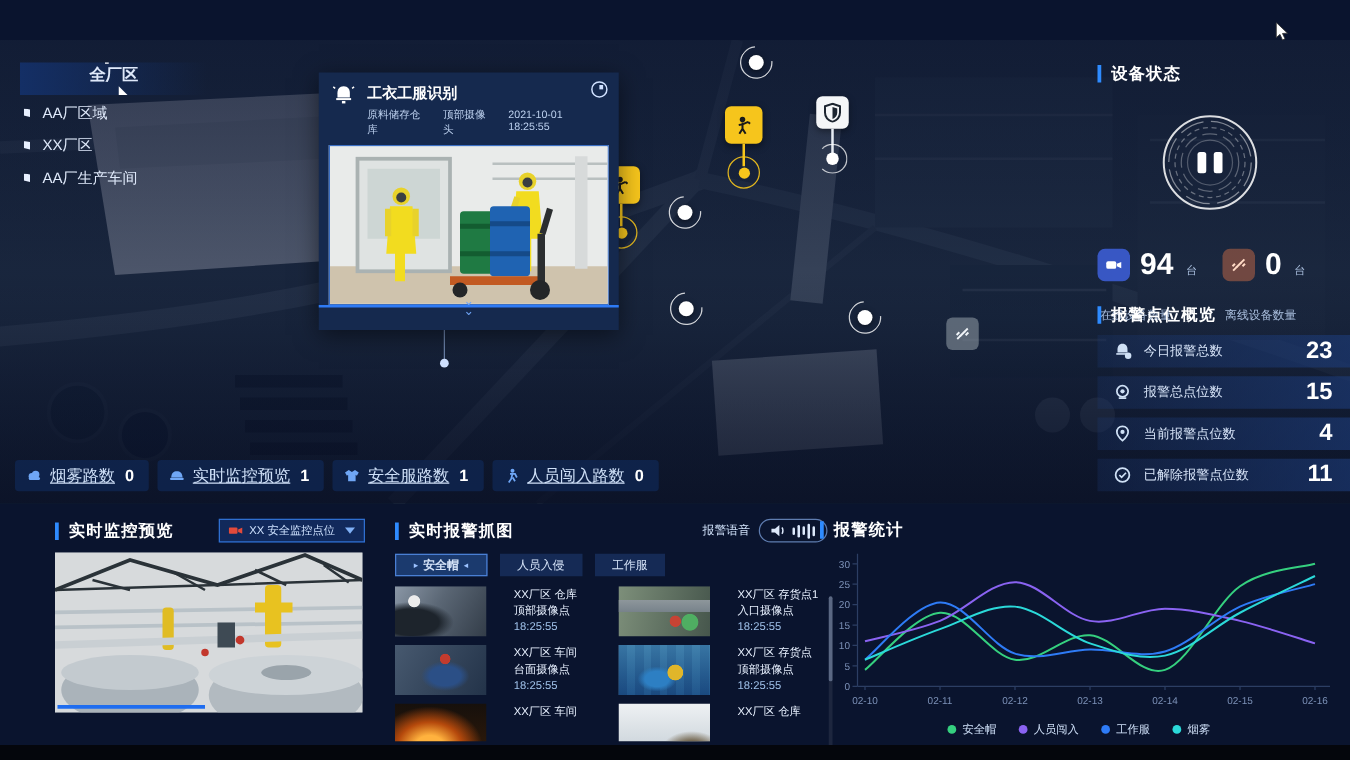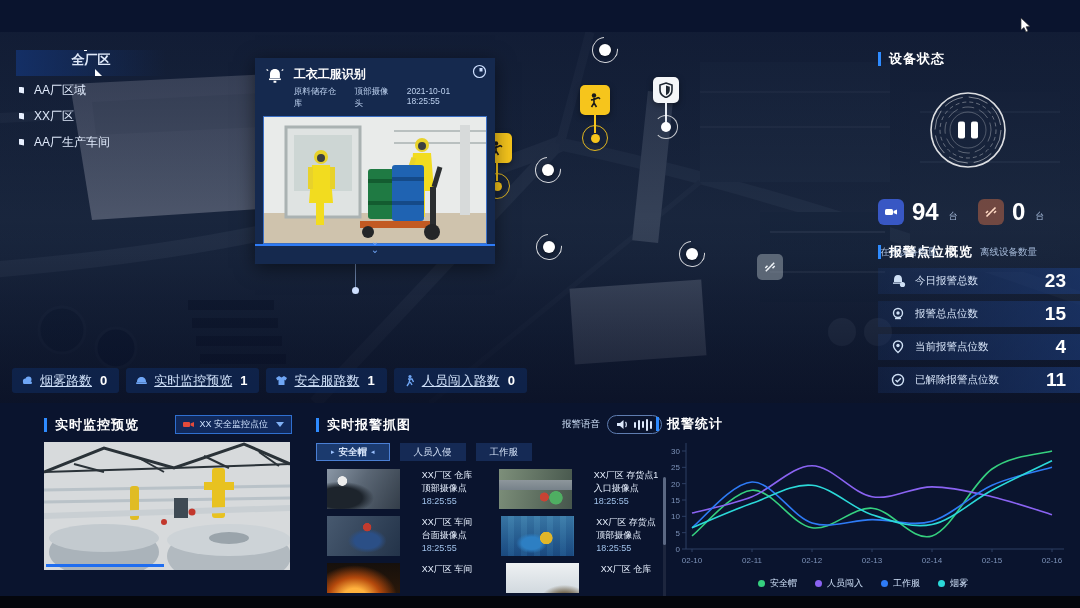--- a/index.html
+++ b/index.html
@@ -107,21 +107,21 @@
   .voice-pill { display:flex; align-items:center; gap:5px; margin-left:7px; height:19px; padding:0 9px;
     border:1px solid #5f7db0; border-radius:11px; cursor:pointer; }
   .voice-pill .vbars { display:flex; gap:2px; align-items:center; }
   .voice-pill .vbars i { display:block; width:2px; background:#dce8fb; border-radius:1px; }
   .tabs { display:flex; gap:10px; margin-top:9px; }
   .tab { height:18px; padding:0 14px; display:flex; align-items:center; gap:4px; font-size:9.5px; color:#d5e3f8;
     background:#152a55; cursor:pointer; }
   .tab.active { background:#1b3a6e; border:1px solid #4a7fd4; font-weight:bold; }
   .tab.active .arr { font-size:7px; color:#9cc2ff; }
   .cap-grid { margin-top:8px; display:grid; grid-template-columns:1fr 1fr; column-gap:12px; row-gap:7px; height:124px; overflow:hidden; }
-  .cap-item { display:flex; gap:22px; cursor:pointer;justify-content:center; }
+  .cap-item { display:flex; gap:22px; cursor:pointer; }
   .thumb { width:73px; height:40px; flex:none; }
   .cap-txt { font-size:9px; line-height:13px; color:#e8f1ff; }
   .cap-txt .tm { color:#9fc0e8; }
   .cap-scroll { position:absolute; right:-4px; top:62px; width:3px; height:120px; background:rgba(255,255,255,.08); border-radius:2px; }
   .cap-scroll .thumbbar { position:absolute; top:0; width:3px; height:68px; background:rgba(185,205,235,.4); border-radius:2px; cursor:pointer; }
 
   .th1 { background:
     radial-gradient(circle at 21% 30%, #ececec 0 7%, transparent 8%),
     radial-gradient(ellipse at 18% 72%, #1d242c 0 26%, transparent 40%),
     linear-gradient(120deg,#8a97a6 0%,#5a6674 45%,#333d49 100%); }

